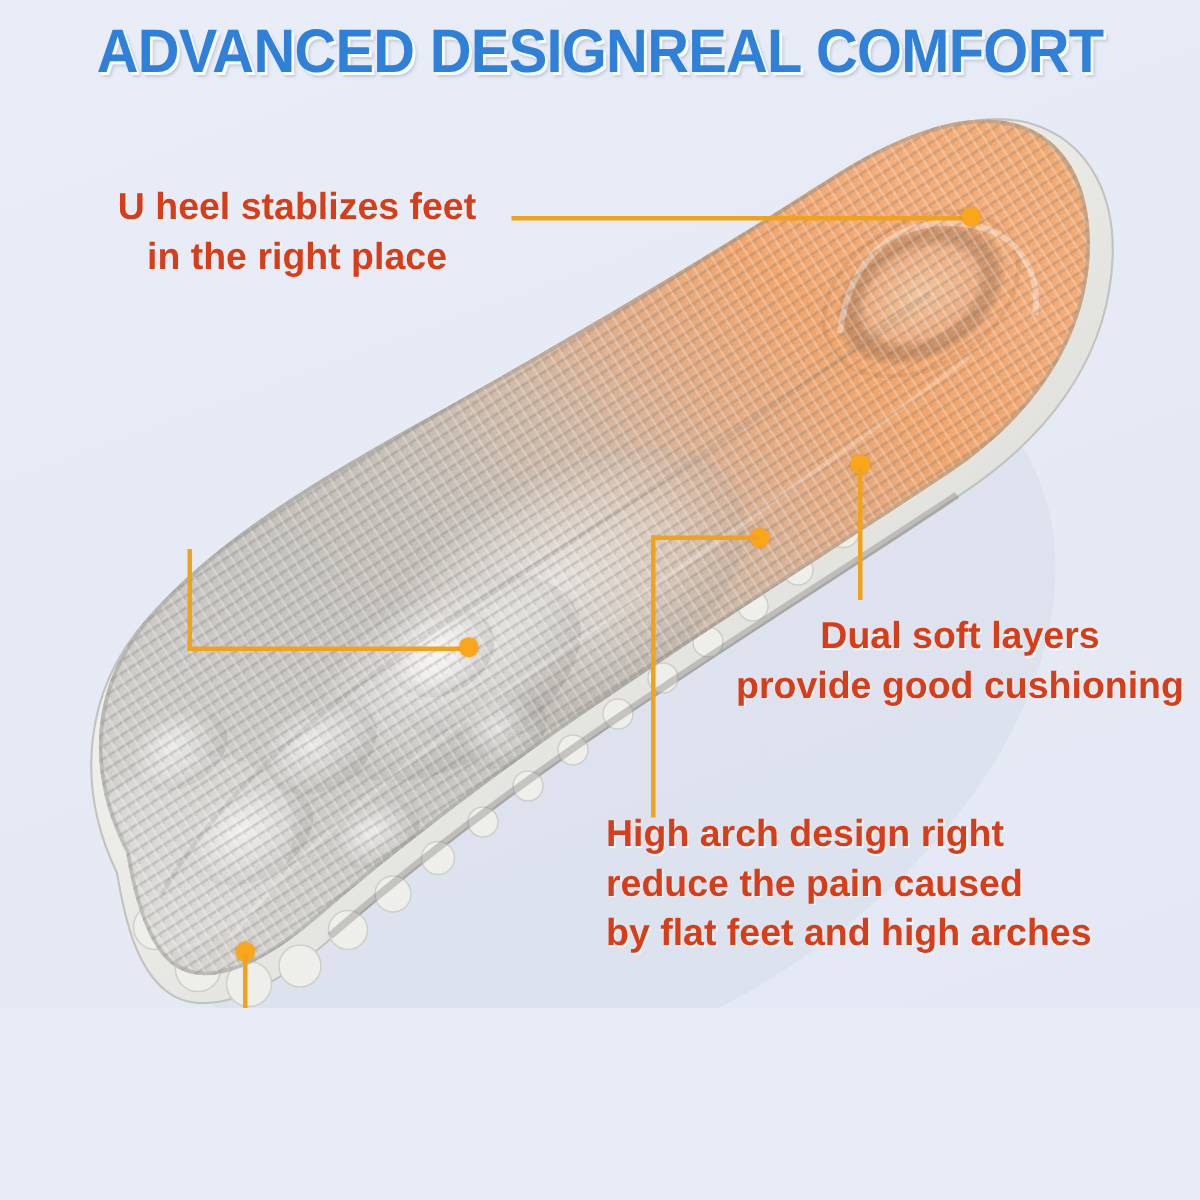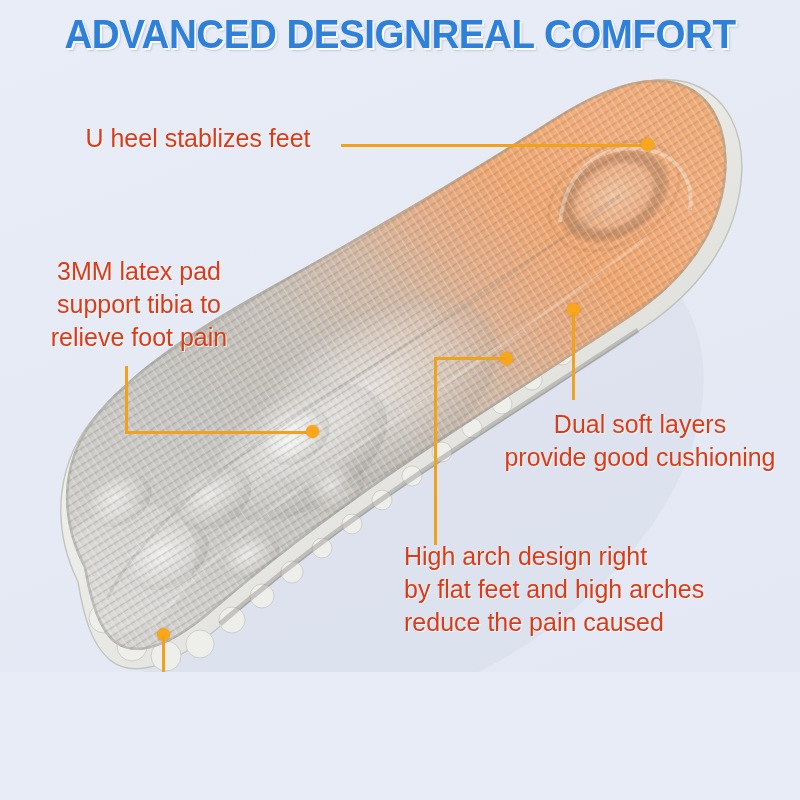--- a/index.html
+++ b/index.html
@@ -25,21 +25,21 @@
 
   
   .ld{position:absolute;background:#f0a21c;}
   .ld.h{height:3px;}
   .ld.v{width:3px;}
   .dot{position:absolute;width:13px;height:13px;border-radius:50%;
         background:#f9a61a;box-shadow:0 0 2px rgba(180,110,0,.5);}
 
   
   .callout{
-    position:absolute;color:#d93c17;font-weight:400;
+    position:absolute;color:#d93c17;font-weight:700;
     font-size:25px;line-height:33px;white-space:nowrap;
     text-shadow:1px 1px 0 rgba(255,255,255,.85);
   }
   .callout.c-left{text-align:left;}
   .callout.c-center{text-align:center;}
 
   .ln{display:block;}
 </style>
 </head>
 <body>
@@ -209,35 +209,31 @@
   <div class="dot" style="left:500px;top:352px;"></div>
   <div class="ld h" style="left:434px;top:357px;width:72px;"></div>
   <div class="ld v" style="left:434px;top:357px;height:188px;"></div>
 
   <div class="dot" style="left:157px;top:628px;"></div>
   <div class="ld v" style="left:162px;top:636px;height:64px;"></div>
   <div class="ld h" style="left:162px;top:698px;width:190px;"></div>
 
   <div class="callout c-center" style="left:48px;top:122px;width:300px;">
     <span class="ln">U heel stablizes feet</span>
-  </div>
-
-  <div class="callout c-center" style="left:14px;top:255px;width:250px;">
-    <span class="ln">3MM latex pad</span>
-    <span class="ln">support tibia to</span>
-    <span class="ln">relieve foot pain</span>
-  </div>
+    <span class="ln">in the right place</span>
+  </div>
+
 
   <div class="callout c-center" style="left:486px;top:408px;width:308px;">
     <span class="ln">Dual soft layers</span>
     <span class="ln">provide good cushioning</span>
   </div>
 
   <div class="callout c-left" style="left:404px;top:540px;width:396px;">
     <span class="ln">High arch design right</span>
+    <span class="ln">reduce the pain caused</span>
     <span class="ln">by flat feet and high arches</span>
-    <span class="ln">reduce the pain caused</span>
   </div>
 
   <div class="callout c-center" style="left:344px;top:700px;width:340px;">
   </div>
 
 </div>
 
 </body></html>

